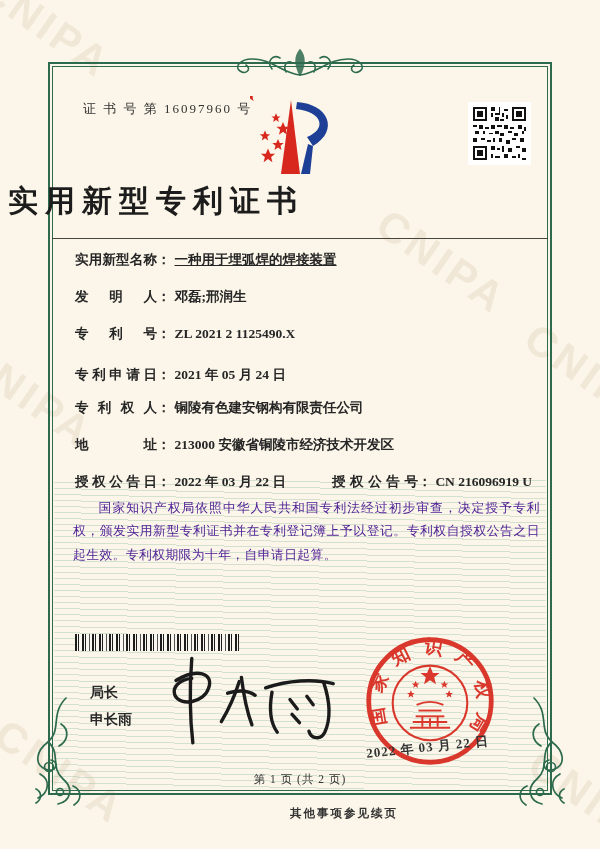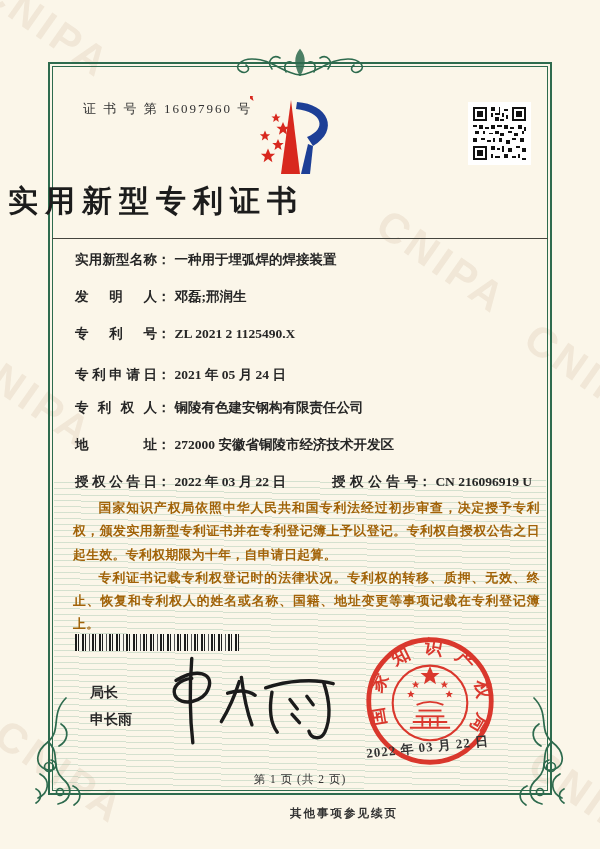--- a/index.html
+++ b/index.html
@@ -41,21 +41,21 @@
   }
   .title-rule{position:absolute;left:52px;right:52px;top:238px;height:1px;background:#45453e;}
   
   .field{position:absolute;left:75px;font-size:13.5px;font-weight:700;color:#262626;white-space:nowrap;}
   .f-label{display:inline-block;width:82px;text-align:justify;text-align-last:justify;vertical-align:bottom;}
   .f-label2{display:inline-block;width:86px;text-align:justify;text-align-last:justify;vertical-align:bottom;}
   .f-colon{display:inline-block;margin-right:4px;}
   .pair2{margin-left:46px;}
   
   .paras{position:absolute;left:73px;right:60px;top:497px;font-size:12.8px;line-height:1.82;
-    text-align:justify;color:#a16207;font-weight:700;letter-spacing:.4px;}
+    text-align:justify;color:#4c1d95;font-weight:400;letter-spacing:.4px;}
   .paras p{margin:0;text-indent:2em;}
   
   .barcode{
     position:absolute;left:75px;top:634px;width:164px;height:17px;
     background:repeating-linear-gradient(90deg,
       #1c1c1c 0 2px,#f8f6ee 2px 3px,#1c1c1c 3px 4px,#f8f6ee 4px 7px,
       #1c1c1c 7px 9px,#f8f6ee 9px 10px,#1c1c1c 10px 11px,#f8f6ee 11px 14px,
       #555 14px 15px,#f8f6ee 15px 17px);
   }
   .issuer-title{position:absolute;left:90px;top:684px;font-size:14px;font-weight:700;color:#2a2a2a;text-align:center;}
@@ -196,45 +196,44 @@
       <rect x="17" y="25" width="2" height="2"></rect>
     <rect x="21" y="26" width="2" height="1"></rect>
       <rect x="24" y="25" width="1" height="2"></rect>
       <rect x="26" y="27" width="2" height="1"></rect>
   </g>
 </svg>
 
 <div class="title">实用新型专利证书</div>
 <div class="title-rule"></div>
 
-<div class="field" style="top:251px;">
+<div class="field" style="top:251px;text-decoration:underline;">
   <span class="f-label">实用新型名称</span><span class="f-colon">：</span><span>一种用于埋弧焊的焊接装置</span>
 </div>
 <div class="field" style="top:288px;">
   <span class="f-label">发明人</span><span class="f-colon">：</span><span>邓磊;邢润生</span>
 </div>
 <div class="field" style="top:325px;">
   <span class="f-label">专利号</span><span class="f-colon">：</span><span>ZL 2021 2 1125490.X</span>
 </div>
 <div class="field" style="top:366px;">
   <span class="f-label">专利申请日</span><span class="f-colon">：</span><span>2021 年 05 月 24 日</span>
 </div>
 <div class="field" style="top:399px;">
   <span class="f-label">专利权人</span><span class="f-colon">：</span><span>铜陵有色建安钢构有限责任公司</span>
 </div>
 <div class="field" style="top:436px;">
-  <span class="f-label">地址</span><span class="f-colon">：</span><span>272000 安徽省铜陵市经济技术开发区</span>
+  <span class="f-label">地址</span><span class="f-colon">：</span><span>213000 安徽省铜陵市经济技术开发区</span>
 </div>
 <div class="field" style="top:473px;">
   <span class="f-label">授权公告日</span><span class="f-colon">：</span><span>2022 年 03 月 22 日</span><span class="pair2"><span class="f-label2">授权公告号</span><span class="f-colon">：</span><span>CN 216096919 U</span></span>
 </div>
 
 <div class="paras">
   <p>国家知识产权局依照中华人民共和国专利法经过初步审查，决定授予专利权，颁发实用新型专利证书并在专利登记簿上予以登记。专利权自授权公告之日起生效。专利权期限为十年，自申请日起算。</p>
-  <p>专利证书记载专利权登记时的法律状况。专利权的转移、质押、无效、终止、恢复和专利权人的姓名或名称、国籍、地址变更等事项记载在专利登记簿上。</p>
 </div>
 
 <div class="barcode"></div>
 <div class="issuer-title">局长</div>
 <div class="issuer-name">申长雨</div>
 
 <svg class="signature" viewBox="0 0 170 90">
   <g stroke="#1b1b1b" fill="none" stroke-width="3.2" stroke-linecap="round">
     <path d="M27 6 C25 32 25 60 28 86"></path>
     <path d="M12 27 C32 15 48 20 43 34 C39 48 16 52 11 41 C8 33 16 26 27 25"></path>

